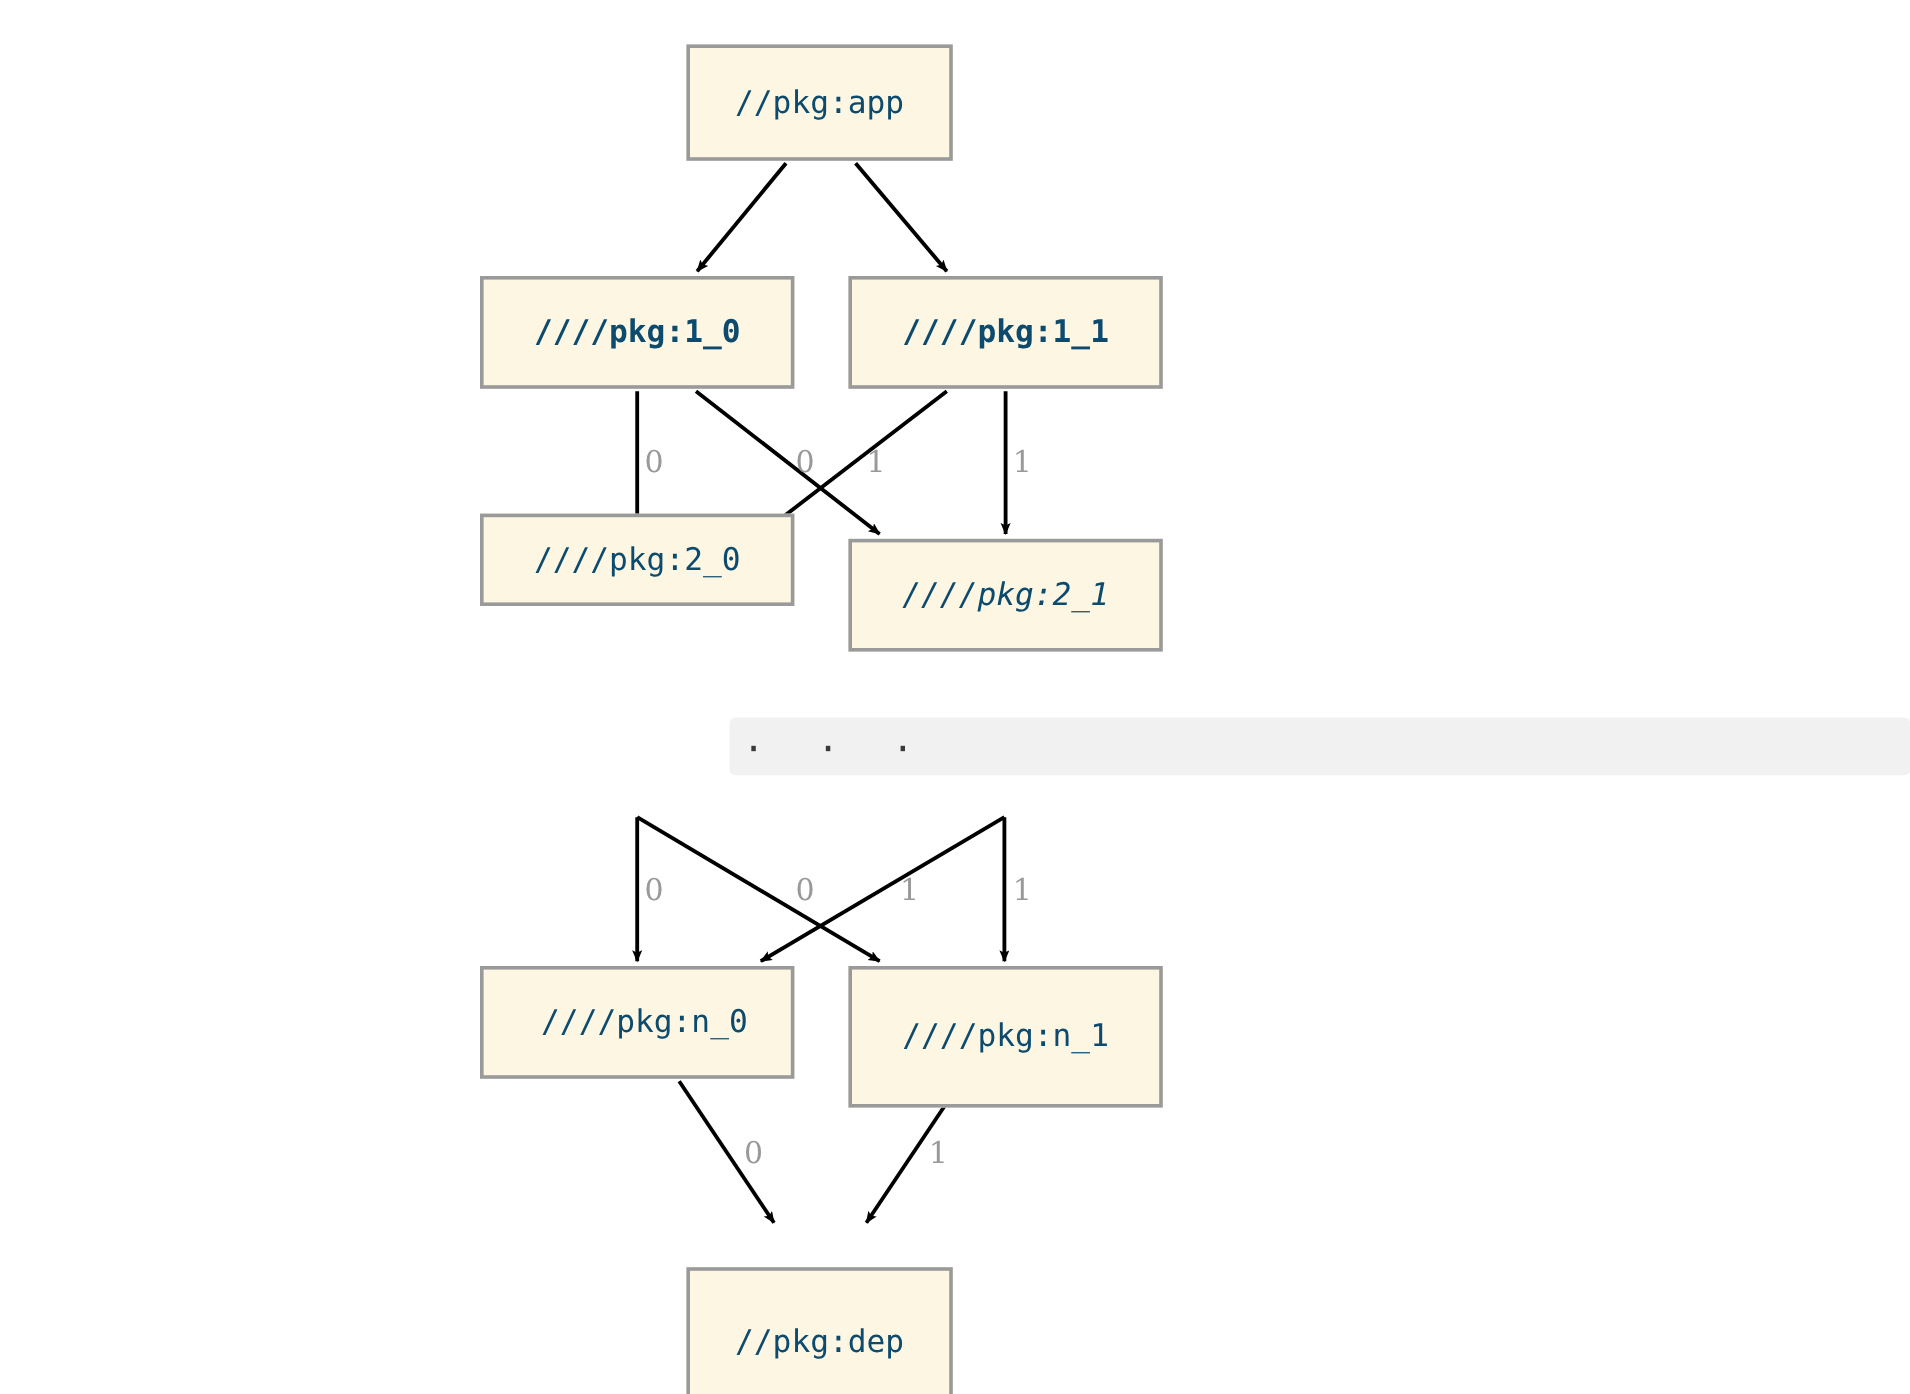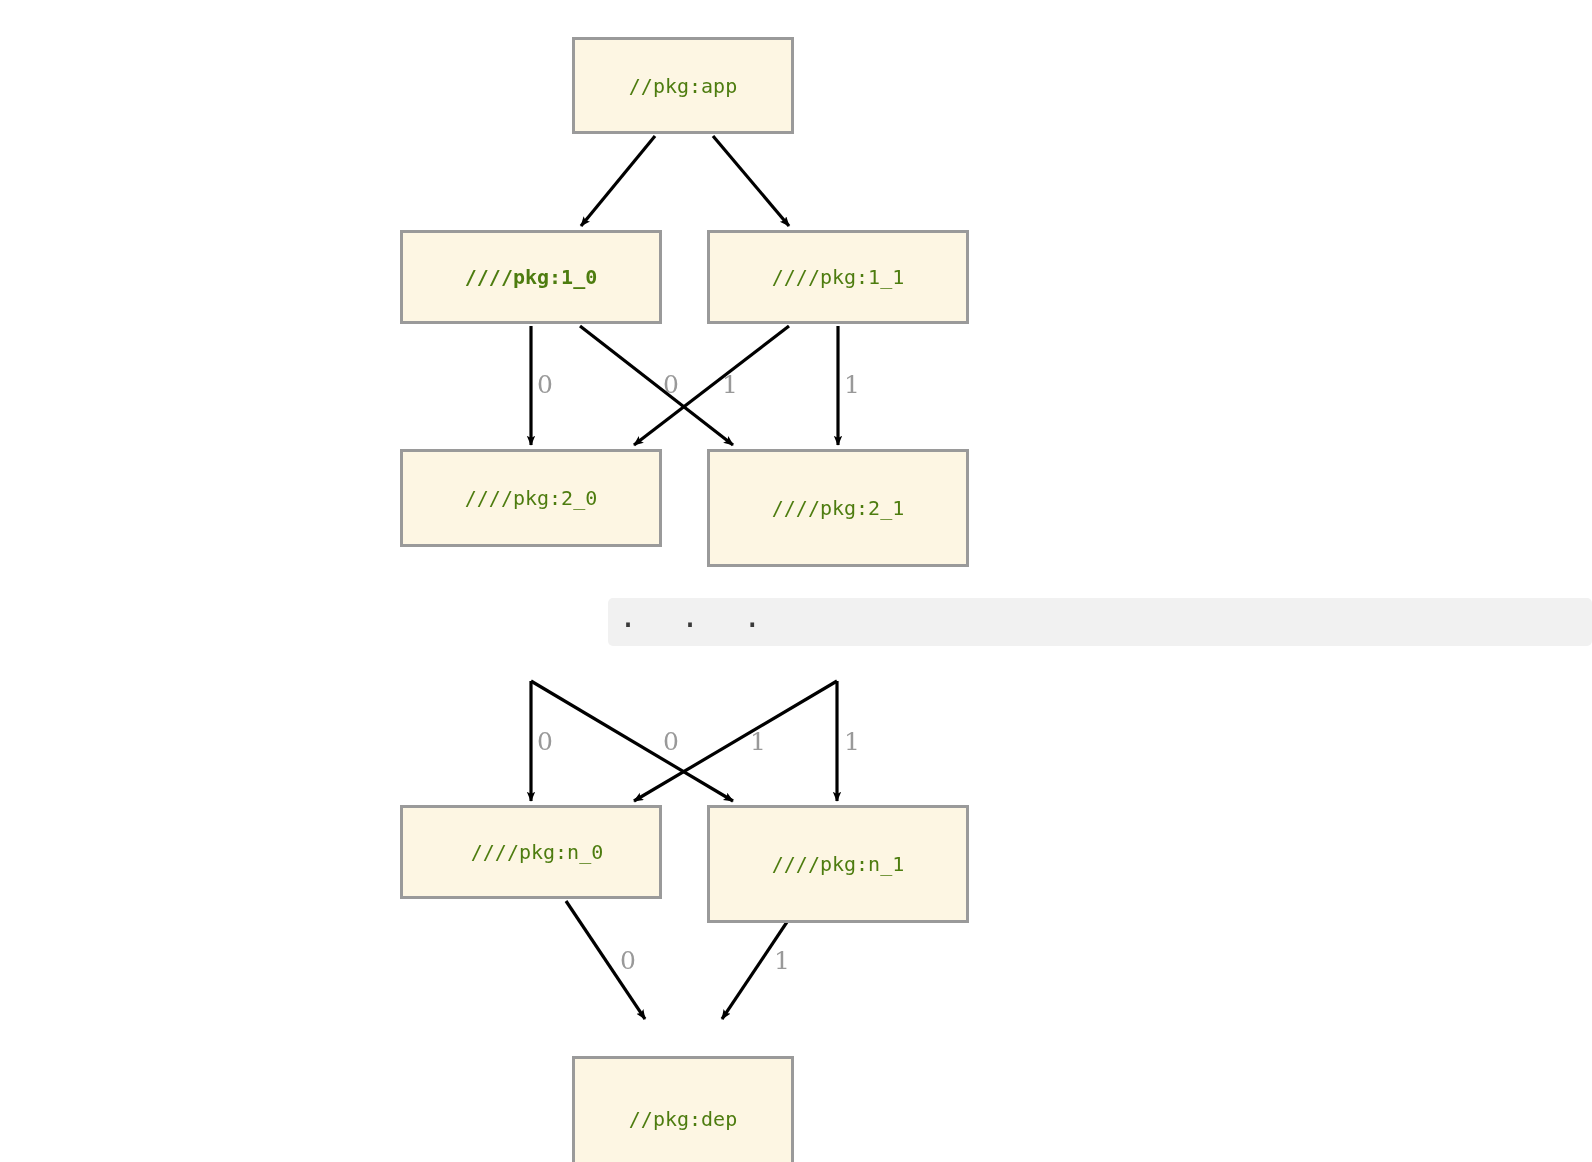--- a/index.html
+++ b/index.html
@@ -30,22 +30,22 @@
     box-sizing: border-box;
     background: #fdf6e3;
     border: 3px solid #9a9a9a;
     display: flex;
     align-items: center;
     justify-content: center;
     z-index: 3;
   }
   .node-label {
     font-family: "DejaVu Sans Mono", "Liberation Mono", monospace;
-    font-size: 20px;
-    color: #4d7c0f;
+    font-size: 26px;
+    color: #0c4a6e;
     letter-spacing: 0px;
     white-space: nowrap;
     line-height: 1;
   }
   .ellipsis-band {
     position: absolute;
     box-sizing: border-box;
     background: #f1f1f1;
     border-radius: 5px;
     display: flex;
@@ -99,27 +99,27 @@
       </g>
   </svg>
 
   <div id="node-layer">
       <div class="node-box" style="left: 572px; top: 37px; width: 222px; height: 97px;">
         <span class="node-label">//pkg:app</span>
       </div>
       <div class="node-box" style="left: 400px; top: 230px; width: 262px; height: 94px; font-weight: bold;">
         <span class="node-label">////pkg:1_0</span>
       </div>
-      <div class="node-box" style="left: 707px; top: 230px; width: 262px; height: 94px;">
+      <div class="node-box" style="left: 707px; top: 230px; width: 262px; height: 94px; font-weight: bold;">
         <span class="node-label">////pkg:1_1</span>
       </div>
-      <div class="node-box" style="left: 400px; top: 449px; width: 262px; height: 98px;">
+      <div class="node-box" style="left: 400px; top: 428px; width: 262px; height: 77px;">
         <span class="node-label">////pkg:2_0</span>
       </div>
-      <div class="node-box" style="left: 707px; top: 449px; width: 262px; height: 118px;">
+      <div class="node-box" style="left: 707px; top: 449px; width: 262px; height: 94px; font-style: italic;">
         <span class="node-label">////pkg:2_1</span>
       </div>
       <div class="node-box" style="left: 400px; top: 805px; width: 262px; height: 94px; padding-left: 12px;">
         <span class="node-label">////pkg:n_0</span>
       </div>
       <div class="node-box" style="left: 707px; top: 805px; width: 262px; height: 118px;">
         <span class="node-label">////pkg:n_1</span>
       </div>
       <div class="node-box" style="left: 572px; top: 1023px; width: 222px; height: 125px; margin-top: 33px;">
         <span class="node-label">//pkg:dep</span>

